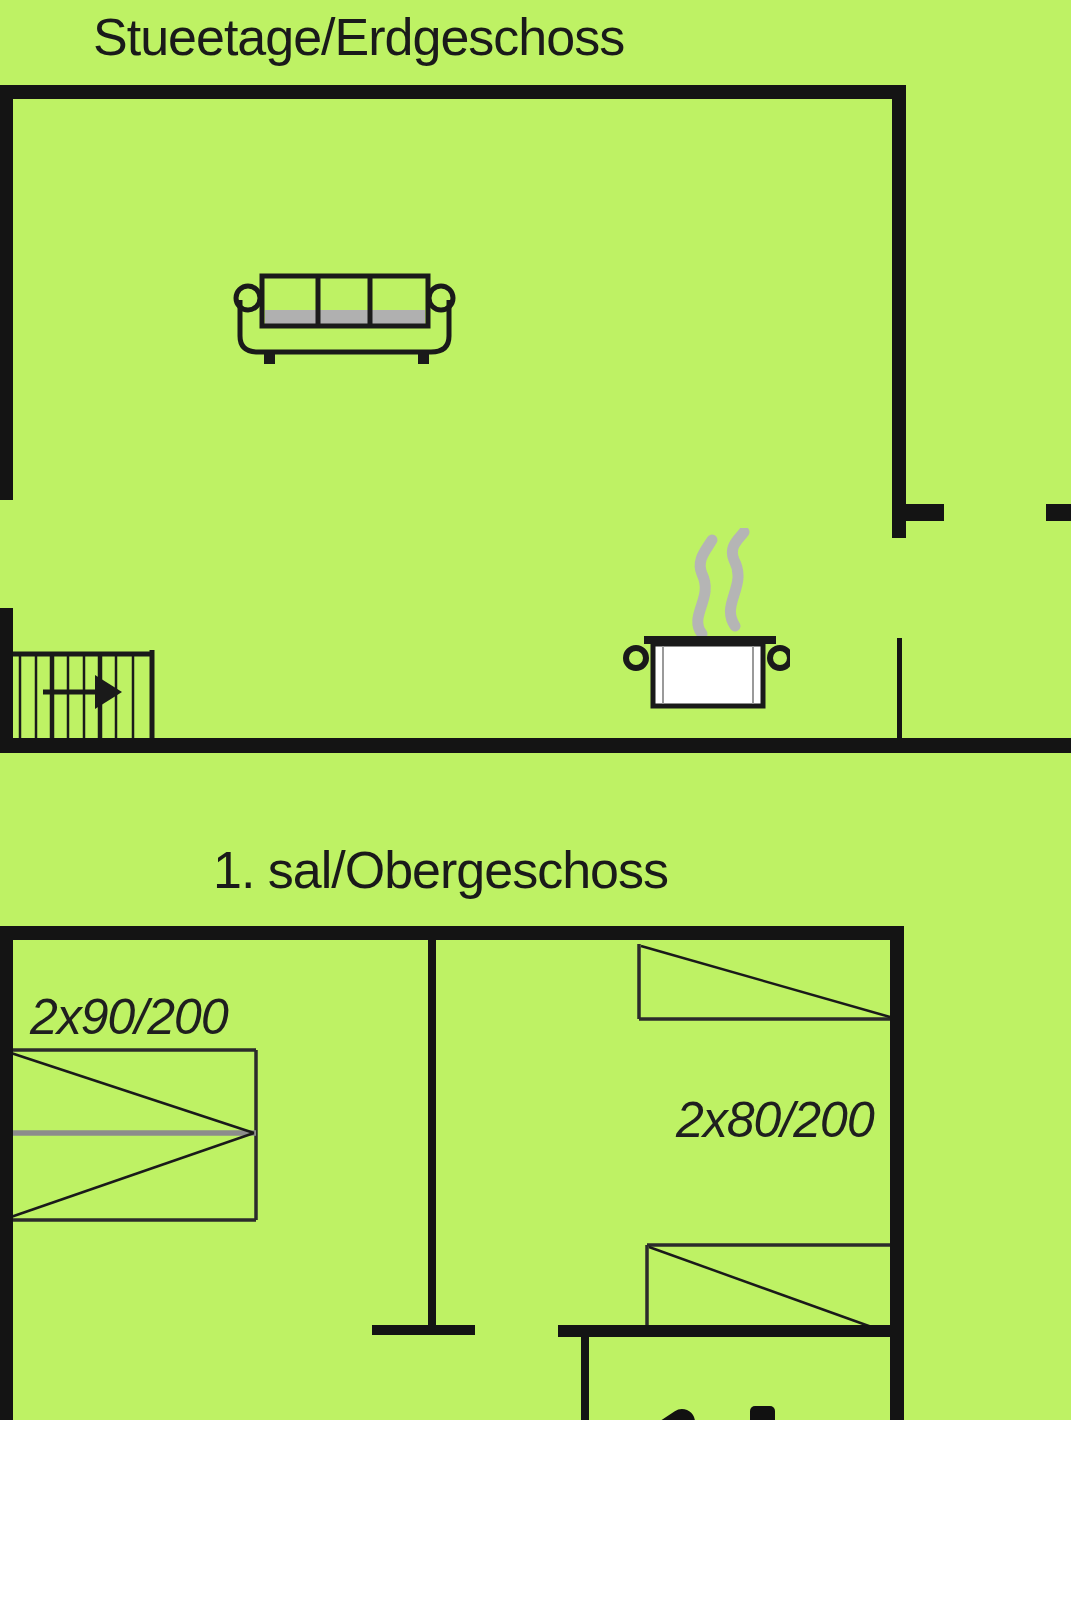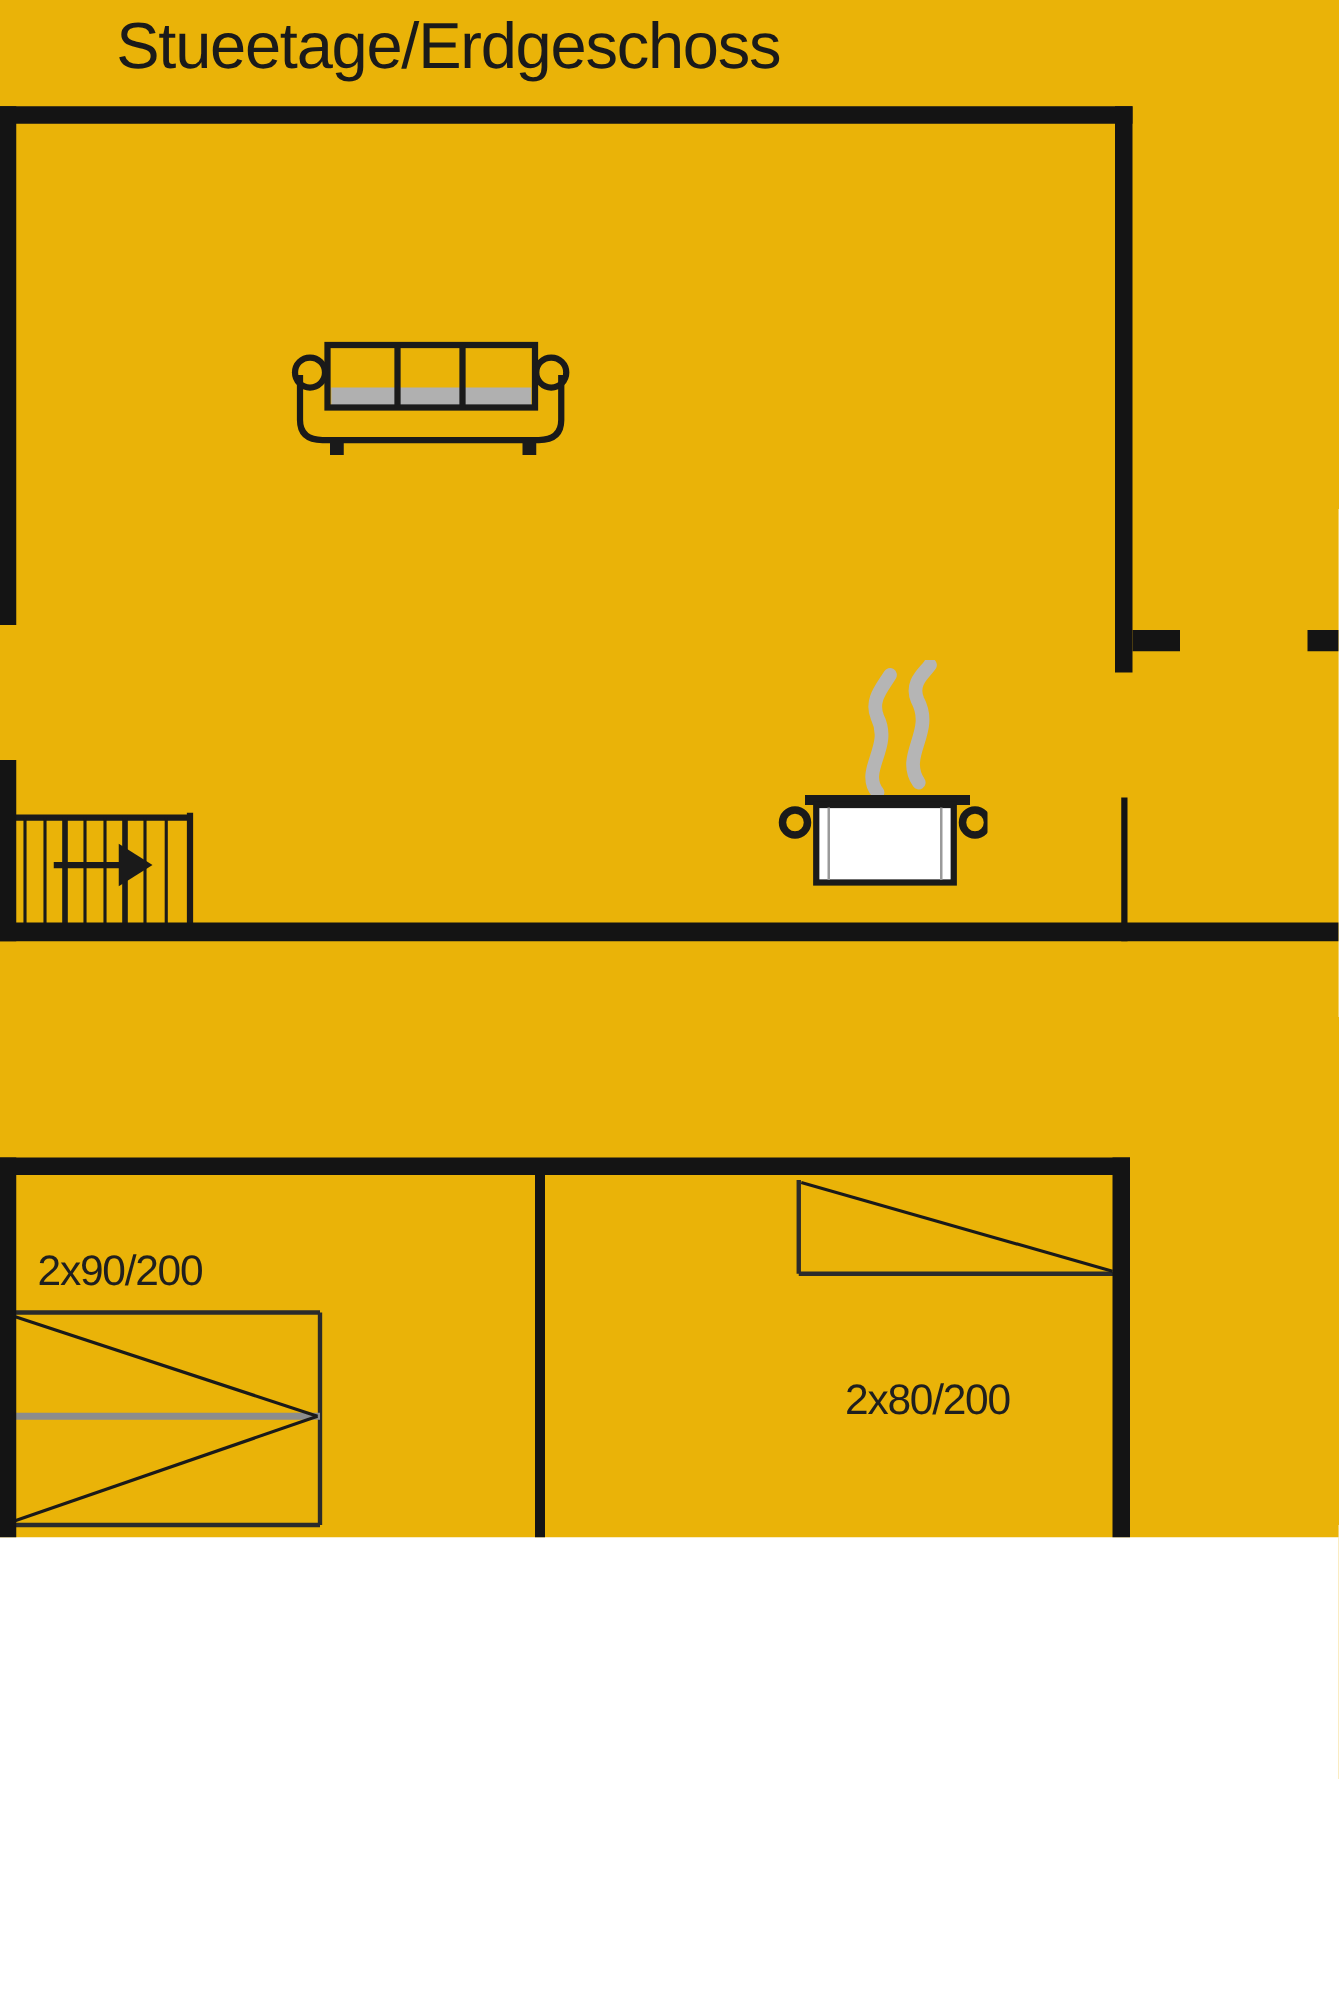--- a/index.html
+++ b/index.html
@@ -1,38 +1,39 @@
 <!DOCTYPE html>
 <html><head>
 <meta charset="utf-8">
 <style>
   html,body{margin:0;padding:0;background:#ffffff;}
   #plan{
     position:relative;
-    width:1071px;height:1230px;
-    background:#eab308;
+    width:1071px;height:1420px;
+    background:#bef264;
     font-family:"Liberation Sans", sans-serif;
     overflow:hidden;
   }
   .wall{position:absolute;background:#141414;}
   .title{
     position:absolute;
     font-size:52px;
     line-height:58px;
     color:#1a1a1a;
     letter-spacing:-1px;
     white-space:nowrap;
   }
   .bed-label{
     position:absolute;
-    font-size:34px;
+    font-size:50px;
     line-height:48px;
     color:#1f1f1f;
     letter-spacing:-1px;
     white-space:nowrap;
+    font-style:italic;
   }
   .icon{position:absolute;}
   svg{display:block;}
 </style>
 </head>
 <body>
 
 <div id="plan">
 
   <div class="title" style="left:93px;top:8px;">Stueetage/Erdgeschoss</div>
@@ -83,20 +84,21 @@
 
   <div class="wall" style="left:0px;top:85px;width:906px;height:14px;"></div>
   <div class="wall" style="left:0px;top:85px;width:13px;height:415px;"></div>
   <div class="wall" style="left:0px;top:608px;width:13px;height:145px;"></div>
   <div class="wall" style="left:892px;top:85px;width:14px;height:453px;"></div>
   <div class="wall" style="left:906px;top:504px;width:38px;height:17px;"></div>
   <div class="wall" style="left:1046px;top:504px;width:25px;height:17px;"></div>
   <div class="wall" style="left:897px;top:638px;width:5px;height:115px;"></div>
   <div class="wall" style="left:0px;top:738px;width:1071px;height:15px;"></div>
 
+  <div class="title" style="left:213px;top:841px;">1. sal/Obergeschoss</div>
 
   <div class="bed-label" style="left:30px;top:993px;">2x90/200</div>
   <div class="bed-label" style="left:676px;top:1096px;text-align:center;">2x80/200</div>
 
   <div class="icon" style="left:0px;top:1044px;">
     <svg width="262" height="182" viewBox="0 0 262 182">
       <line x1="6" y1="6" x2="256" y2="6" stroke="#2b2b2b" stroke-width="3.5"></line>
       <line x1="256" y1="6" x2="256" y2="176" stroke="#2b2b2b" stroke-width="3.5"></line>
       <line x1="6" y1="176" x2="256" y2="176" stroke="#2b2b2b" stroke-width="3.5"></line>
       <line x1="0" y1="89" x2="256" y2="89" stroke="#8c8c8c" stroke-width="5.5"></line>

